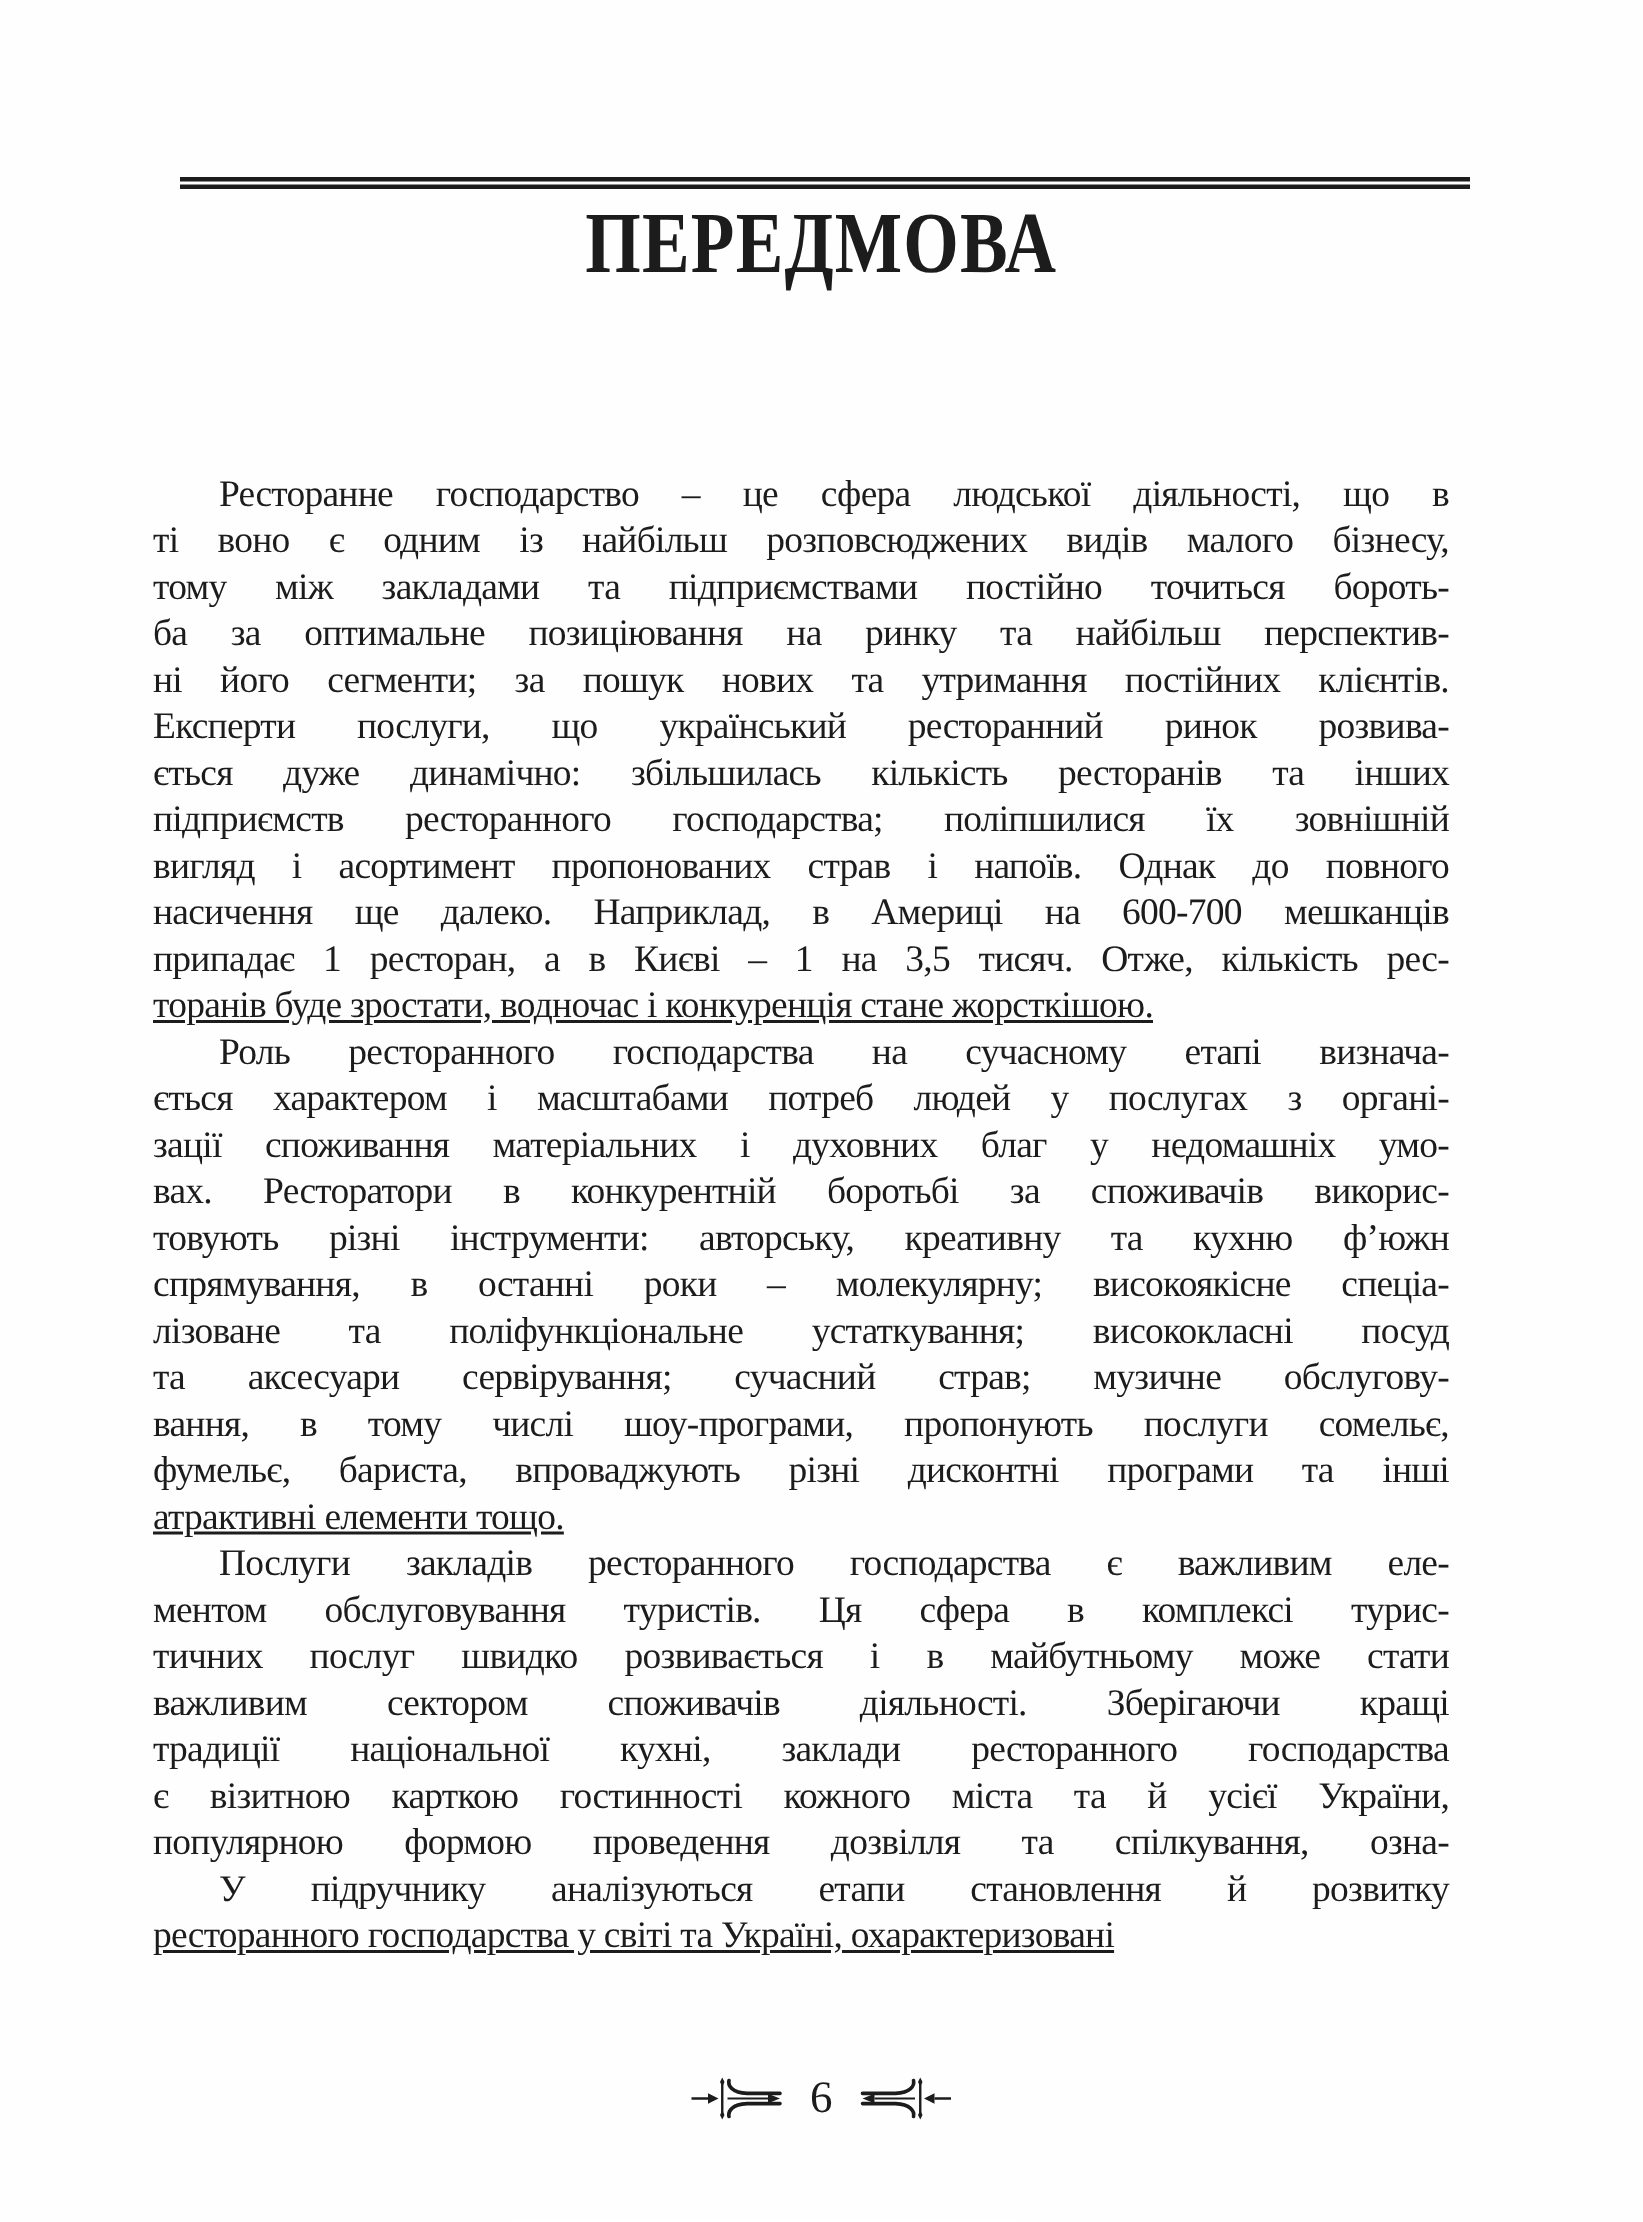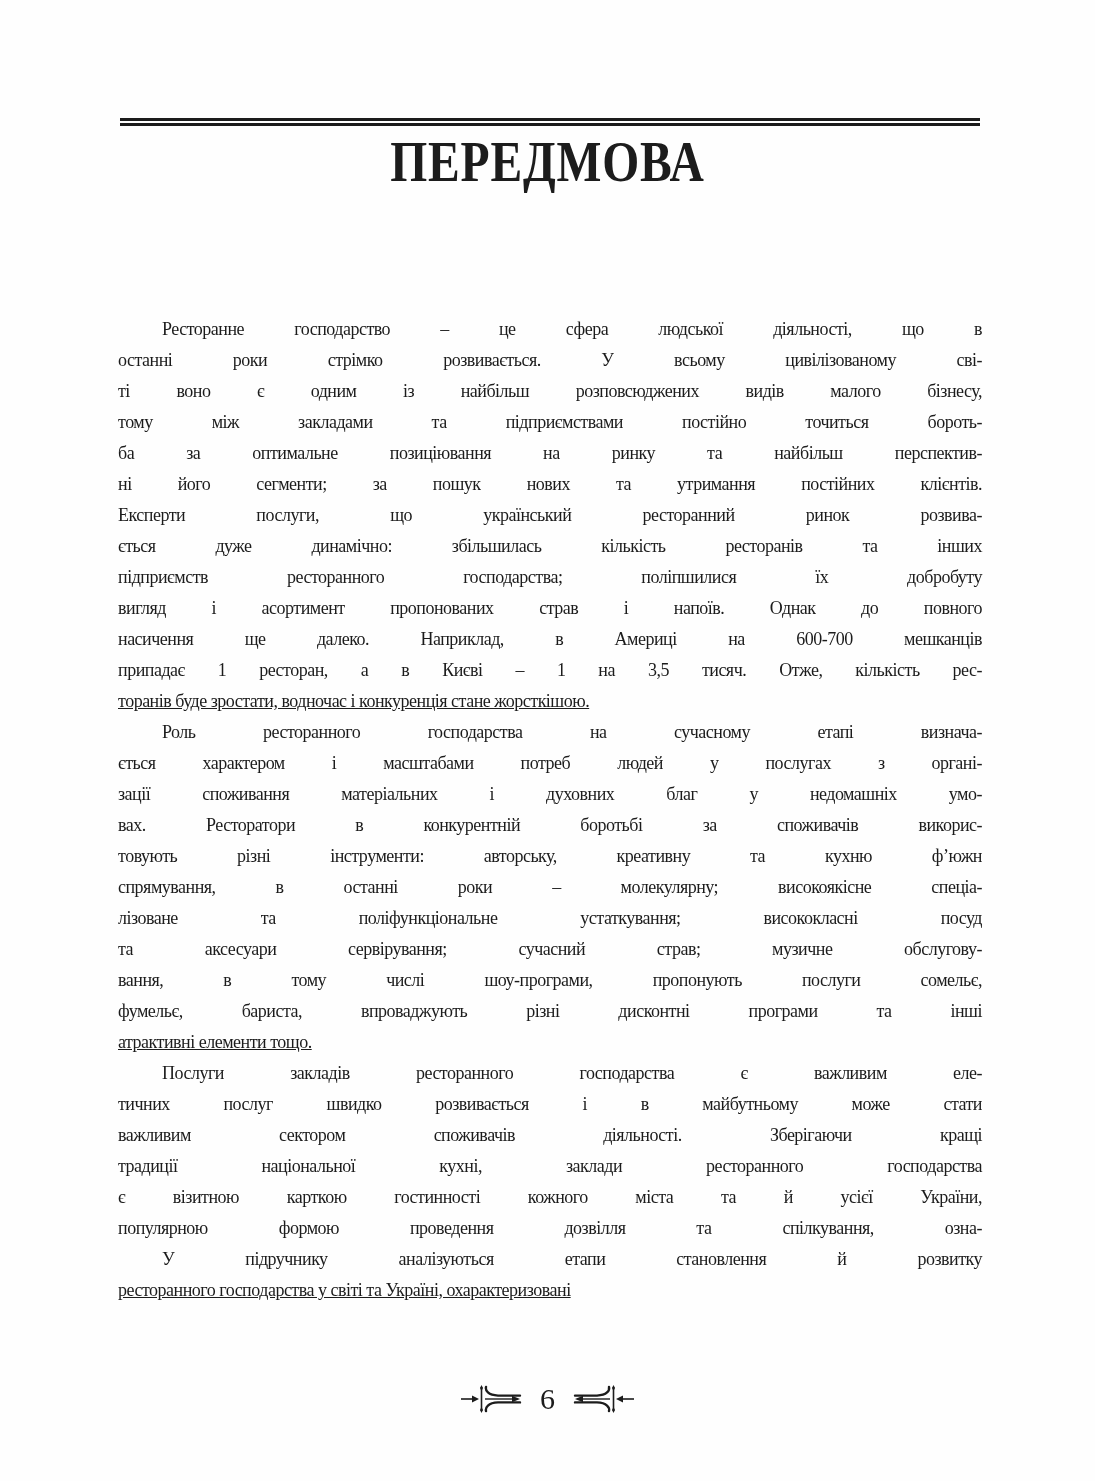--- a/index.html
+++ b/index.html
@@ -39,24 +39,24 @@
     text-align: center;
     font-size: 58px;
     line-height: 64px;
     font-weight: bold;
     letter-spacing: 1px;
     transform: scaleX(0.82);
     color: #1c1c1c;
   }
   .body-text {
     position: absolute;
-    left: 118px;
+    left: 102px;
     top: 314px;
     width: 864px;
-    font-size: 18px;
+    font-size: 25px;
     line-height: 31px;
     letter-spacing: -0.5px;
   }
   .line {
     text-align: justify;
     text-align-last: justify;
   }
   .line.first {
     text-indent: 44px;
   }
@@ -93,44 +93,44 @@
 
   <div class="top-rule">
     <div class="rule-line"></div>
     <div class="rule-line"></div>
   </div>
 
   <h1 class="title">ПЕРЕДМОВА</h1>
 
   <div class="body-text" id="body-text">
       <div class="line first">Ресторанне господарство – це сфера людської діяльності, що в</div>
-      <div class="line">останні роки стрімко розвивається. У всьому цивілізованому сві-</div>
       <div class="line">ті воно є одним із найбільш розповсюджених видів малого бізнесу,</div>
       <div class="line">тому між закладами та підприємствами постійно точиться бороть-</div>
       <div class="line">ба за оптимальне позиціювання на ринку та найбільш перспектив-</div>
       <div class="line">ні його сегменти; за пошук нових та утримання постійних клієнтів.</div>
       <div class="line">Експерти послуги, що український ресторанний ринок розвива-</div>
       <div class="line">ється дуже динамічно: збільшилась кількість ресторанів та інших</div>
-      <div class="line">підприємств ресторанного господарства; поліпшилися їх добробуту</div>
+      <div class="line">підприємств ресторанного господарства; поліпшилися їх зовнішній</div>
       <div class="line">вигляд і асортимент пропонованих страв і напоїв. Однак до повного</div>
       <div class="line">насичення ще далеко. Наприклад, в Америці на 600-700 мешканців</div>
       <div class="line">припадає 1 ресторан, а в Києві – 1 на 3,5 тисяч. Отже, кількість рес-</div>
       <div class="line last">торанів буде зростати, водночас і конкуренція стане жорсткішою.</div>
       <div class="line first">Роль ресторанного господарства на сучасному етапі визнача-</div>
       <div class="line">ється характером і масштабами потреб людей у послугах з органі-</div>
       <div class="line">зації споживання матеріальних і духовних благ у недомашніх умо-</div>
       <div class="line">вах. Ресторатори в конкурентній боротьбі за споживачів викорис-</div>
       <div class="line">товують різні інструменти: авторську, креативну та кухню ф’южн</div>
       <div class="line">спрямування, в останні роки – молекулярну; високоякісне спеціа-</div>
       <div class="line">лізоване та поліфункціональне устаткування; висококласні посуд</div>
       <div class="line">та аксесуари сервірування; сучасний страв; музичне обслугову-</div>
       <div class="line">вання, в тому числі шоу-програми, пропонують послуги сомельє,</div>
       <div class="line">фумельє, бариста, впроваджують різні дисконтні програми та інші</div>
       <div class="line last">атрактивні елементи тощо.</div>
       <div class="line first">Послуги закладів ресторанного господарства є важливим еле-</div>
+      <div class="line">ментом обслуговування туристів. Ця сфера в комплексі турис-</div>
       <div class="line">тичних послуг швидко розвивається і в майбутньому може стати</div>
       <div class="line">важливим сектором споживачів діяльності. Зберігаючи кращі</div>
       <div class="line">традиції національної кухні, заклади ресторанного господарства</div>
       <div class="line">є візитною карткою гостинності кожного міста та й усієї України,</div>
       <div class="line">популярною формою проведення дозвілля та спілкування, озна-</div>
       <div class="line first">У підручнику аналізуються етапи становлення й розвитку</div>
       <div class="line last">ресторанного господарства у світі та Україні, охарактеризовані</div>
     </div>
 
   <div class="footer">

